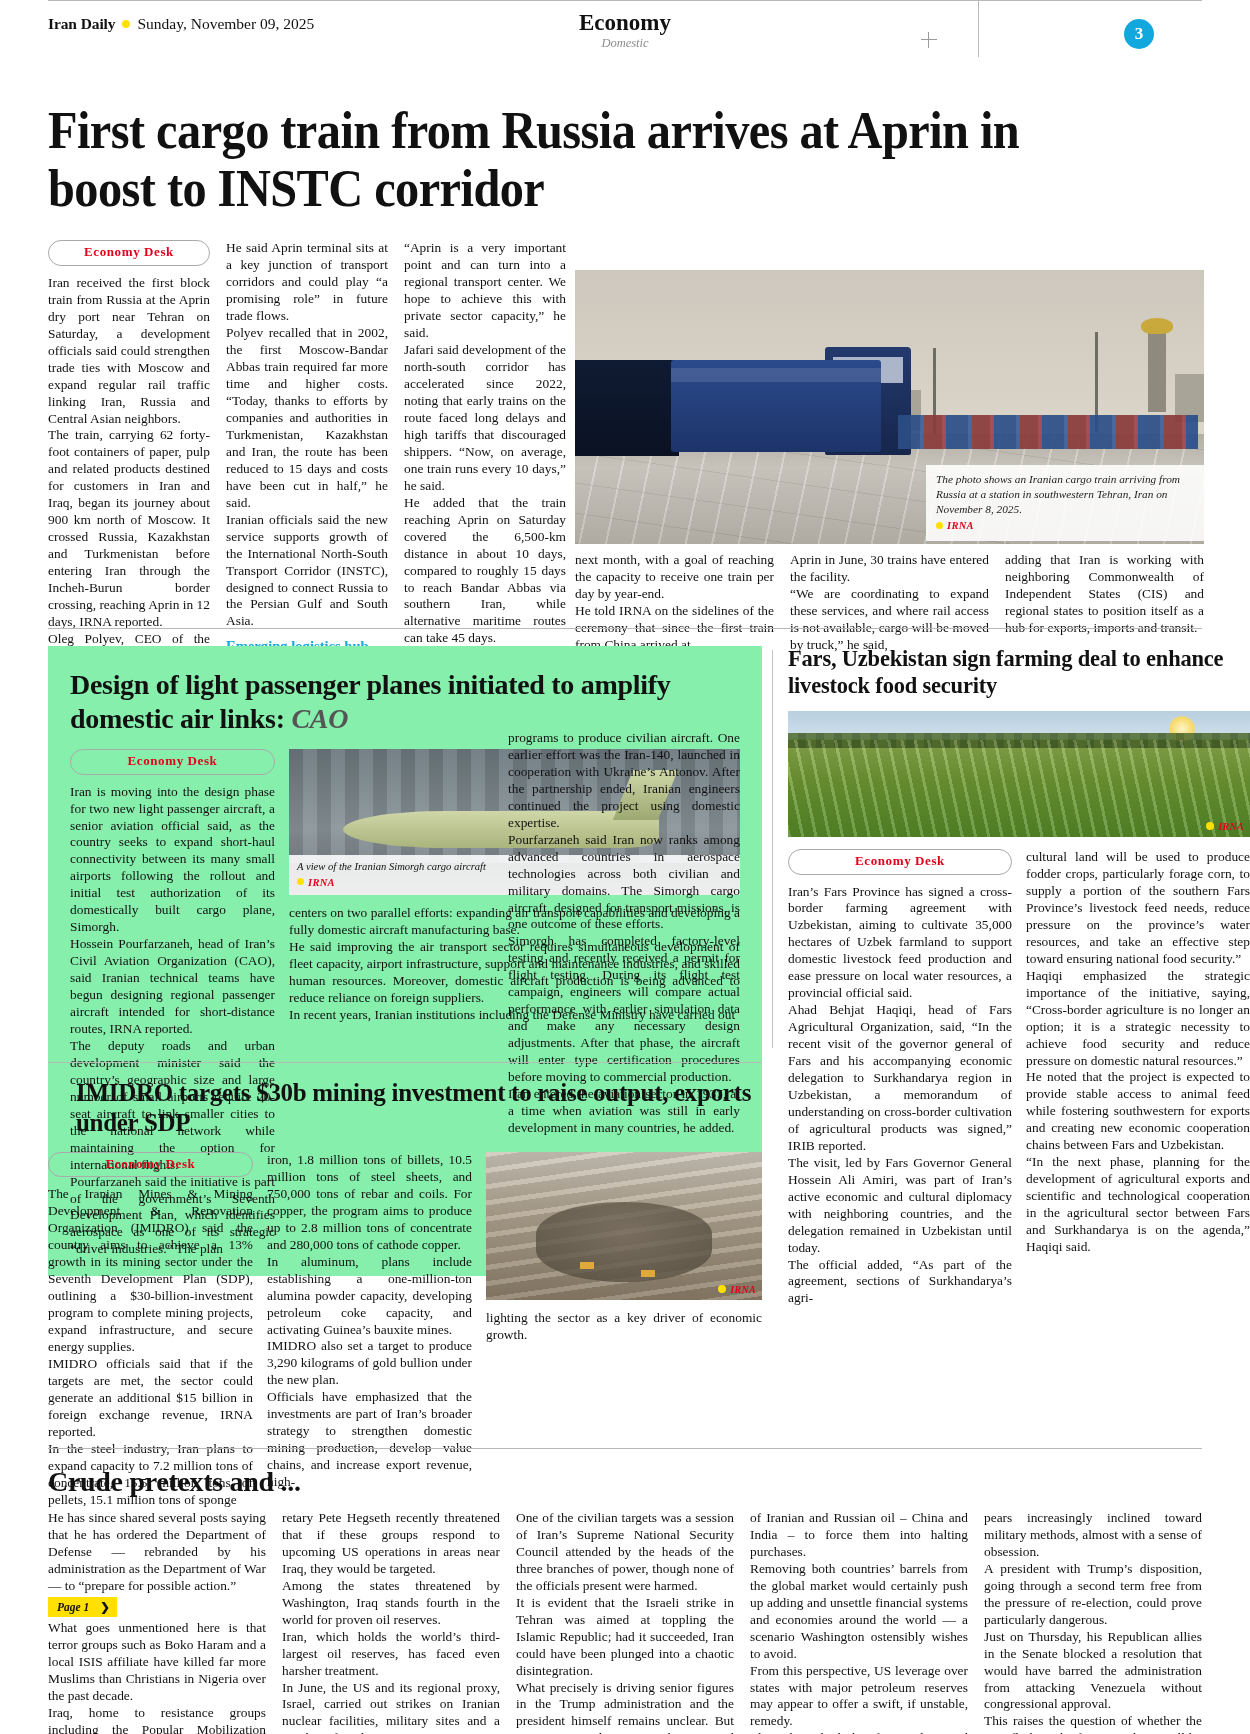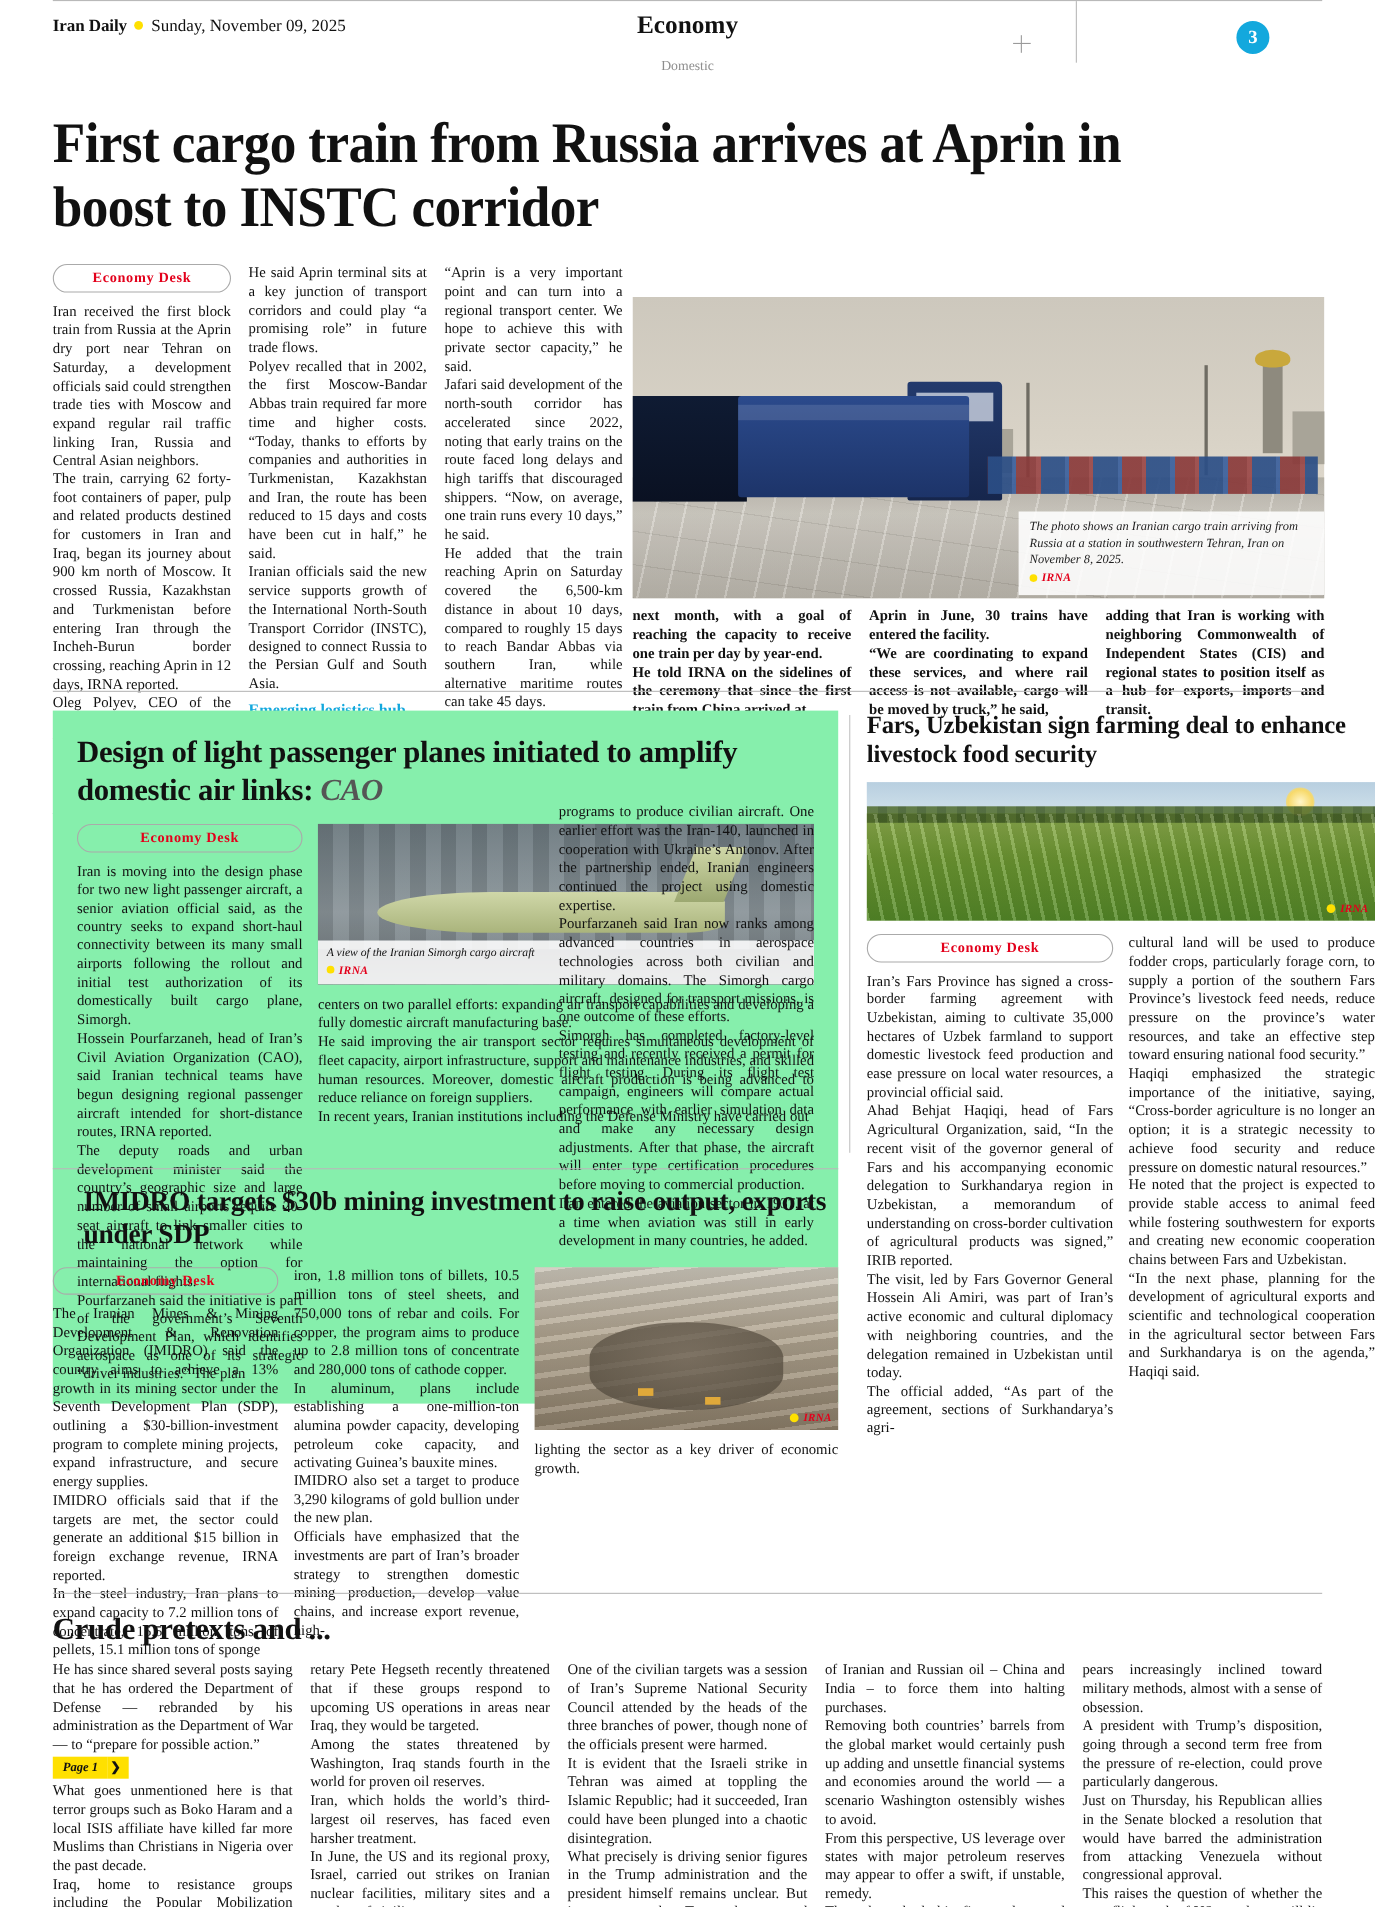--- a/index.html
+++ b/index.html
@@ -30,21 +30,21 @@
     height: 64px;
     display: flex; align-items: flex-start; justify-content: space-between;
   }
   .mast-left { display: flex; align-items: baseline; gap: 7px; font-size: 15.5px; padding-top: 4px; }
   .mast-brand { font-weight: bold; font-size: 15.5px; letter-spacing: -0.1px; }
   .dot-yellow { width: 8px; height: 8px; border-radius: 50%; background: #ffe000; display: inline-block; position: relative; top: -1px; }
   .mast-date { font-size: 15.5px; }
 
   .mast-center { position: absolute; left: 0; right: 0; text-align: center; top: 10px; }
   .mast-section { font-weight: bold; font-size: 23px; line-height: 1.05; }
-  .mast-sub { font-size: 12.5px; color: #8d8d8d; line-height: 1.2; margin-top: 18px; }
+  .mast-sub { font-size: 12.5px; color: #8d8d8d; line-height: 1.2; margin-top: 1px; font-style: italic; }
   .mast-vrule { position: absolute; left: 930px; top: 0px; width: 1px; height: 56px; background: #b9b9b9; }
 
   .pagenum {
     position: absolute; right: 48px; top: 18px;
     width: 30px; height: 30px; border-radius: 50%;
     background: #13a8dd; color: #fff;
     font-weight: bold; font-size: 17px;
     display: flex; align-items: center; justify-content: center;
   }
 
@@ -100,21 +100,21 @@
     background: rgba(255,255,255,.88);
     padding: 7px 8px 8px 10px;
     font-style: italic; font-size: 11.3px; line-height: 1.30; color: #222;
   }
   .credit { margin-top: 3px; display: flex; align-items: center; gap: 4px; }
   .credit .dot-yellow { width: 7px; height: 7px; }
   .credit-name { color: #e3001b; font-weight: bold; font-style: italic; font-size: 10.5px; letter-spacing: .3px; }
 
   
   .lead-lower { position: absolute; left: 575px; top: 552px; width: 629px;
-                display: grid; grid-template-columns: 1fr 1fr 1fr; gap: 12px 16px; font-weight: bold; }
+                display: grid; grid-template-columns: 1fr 1fr 1fr; gap: 12px 16px; }
 
   .rule { border-top: 1px solid #b9b9b9; }
 
   
   .sec2 { position: absolute; left: 48px; top: 646px; width: 1154px; }
   .sec2-left { position: absolute; left: 0; top: 0; width: 714px; background: #86efac; padding: 22px 22px 18px 22px; min-height: 412px; }
   .sec2-head { font-size: 28px; font-weight: bold; line-height: 1.2; letter-spacing: -0.3px; }
   .sec2-head .cao { font-style: italic; color: #555; font-weight: bold; }
   .sec2-cols { display: grid; grid-template-columns: 205px 1fr; gap: 0 14px; margin-top: 14px; }
 

